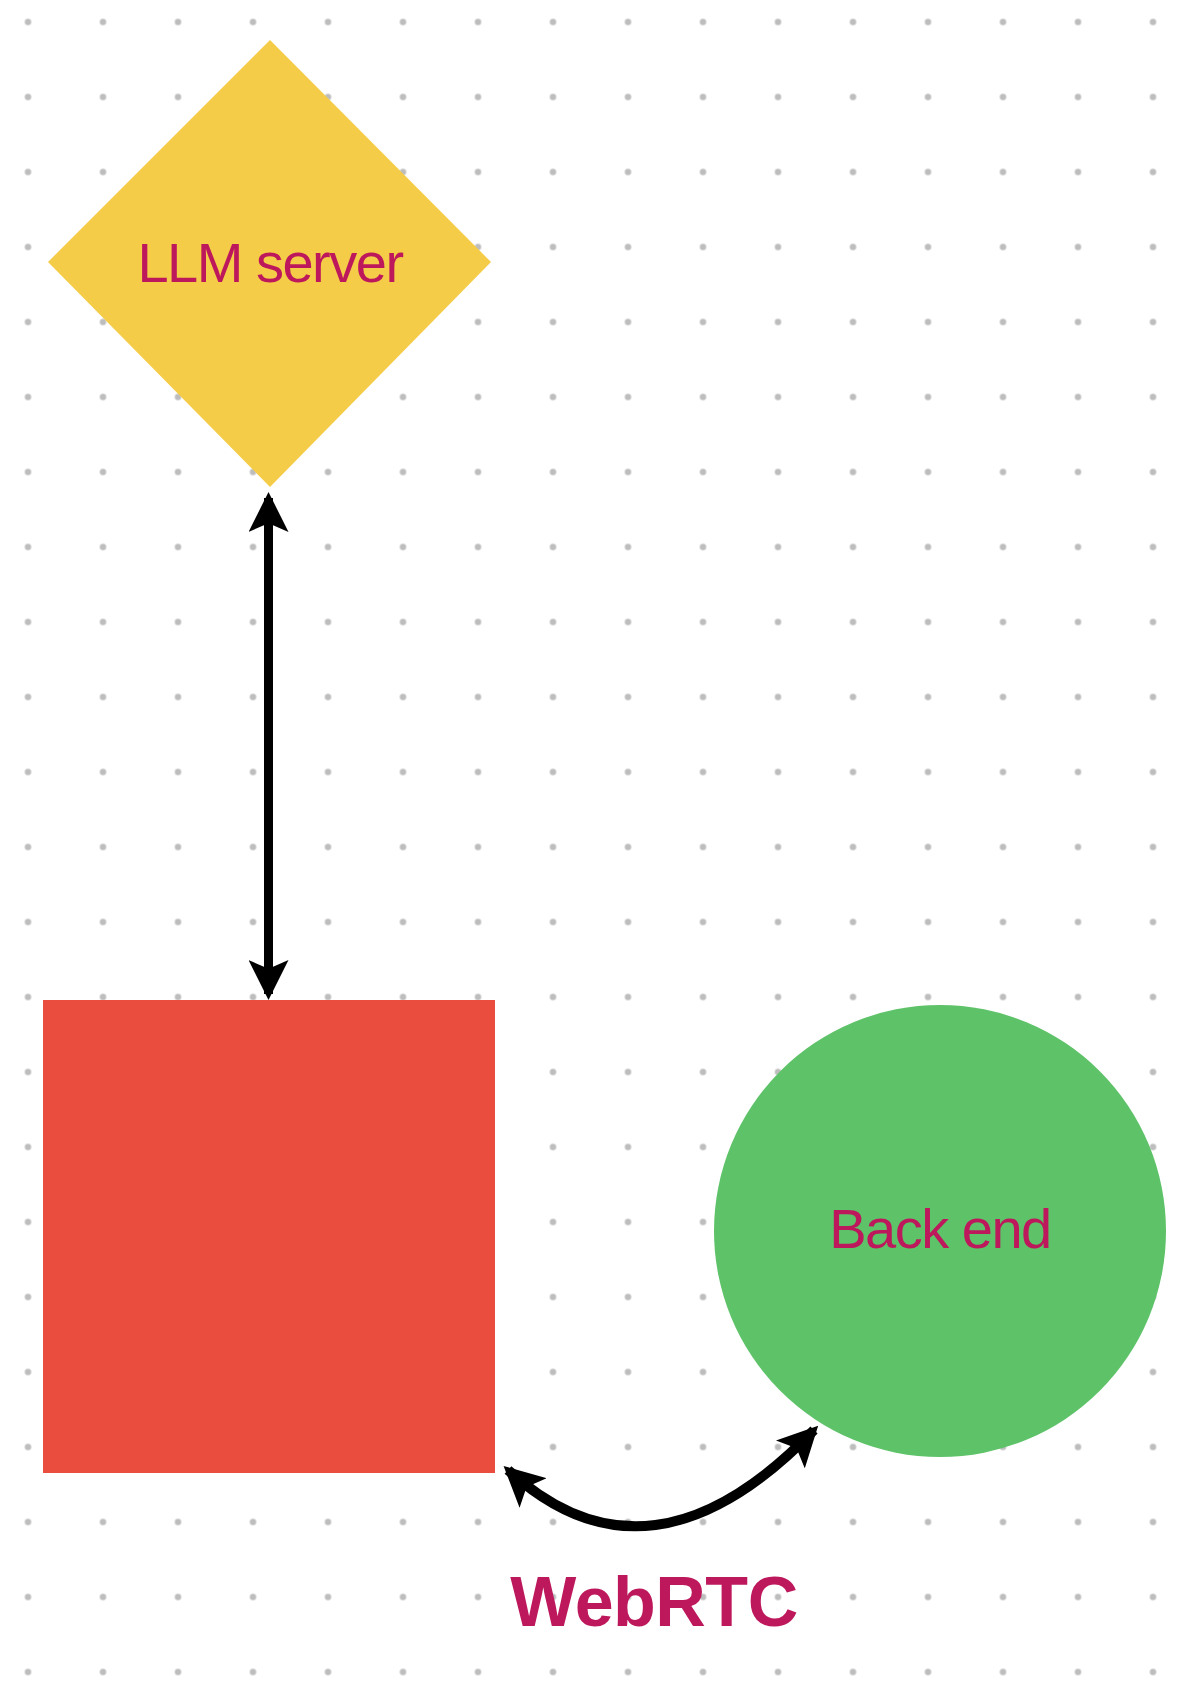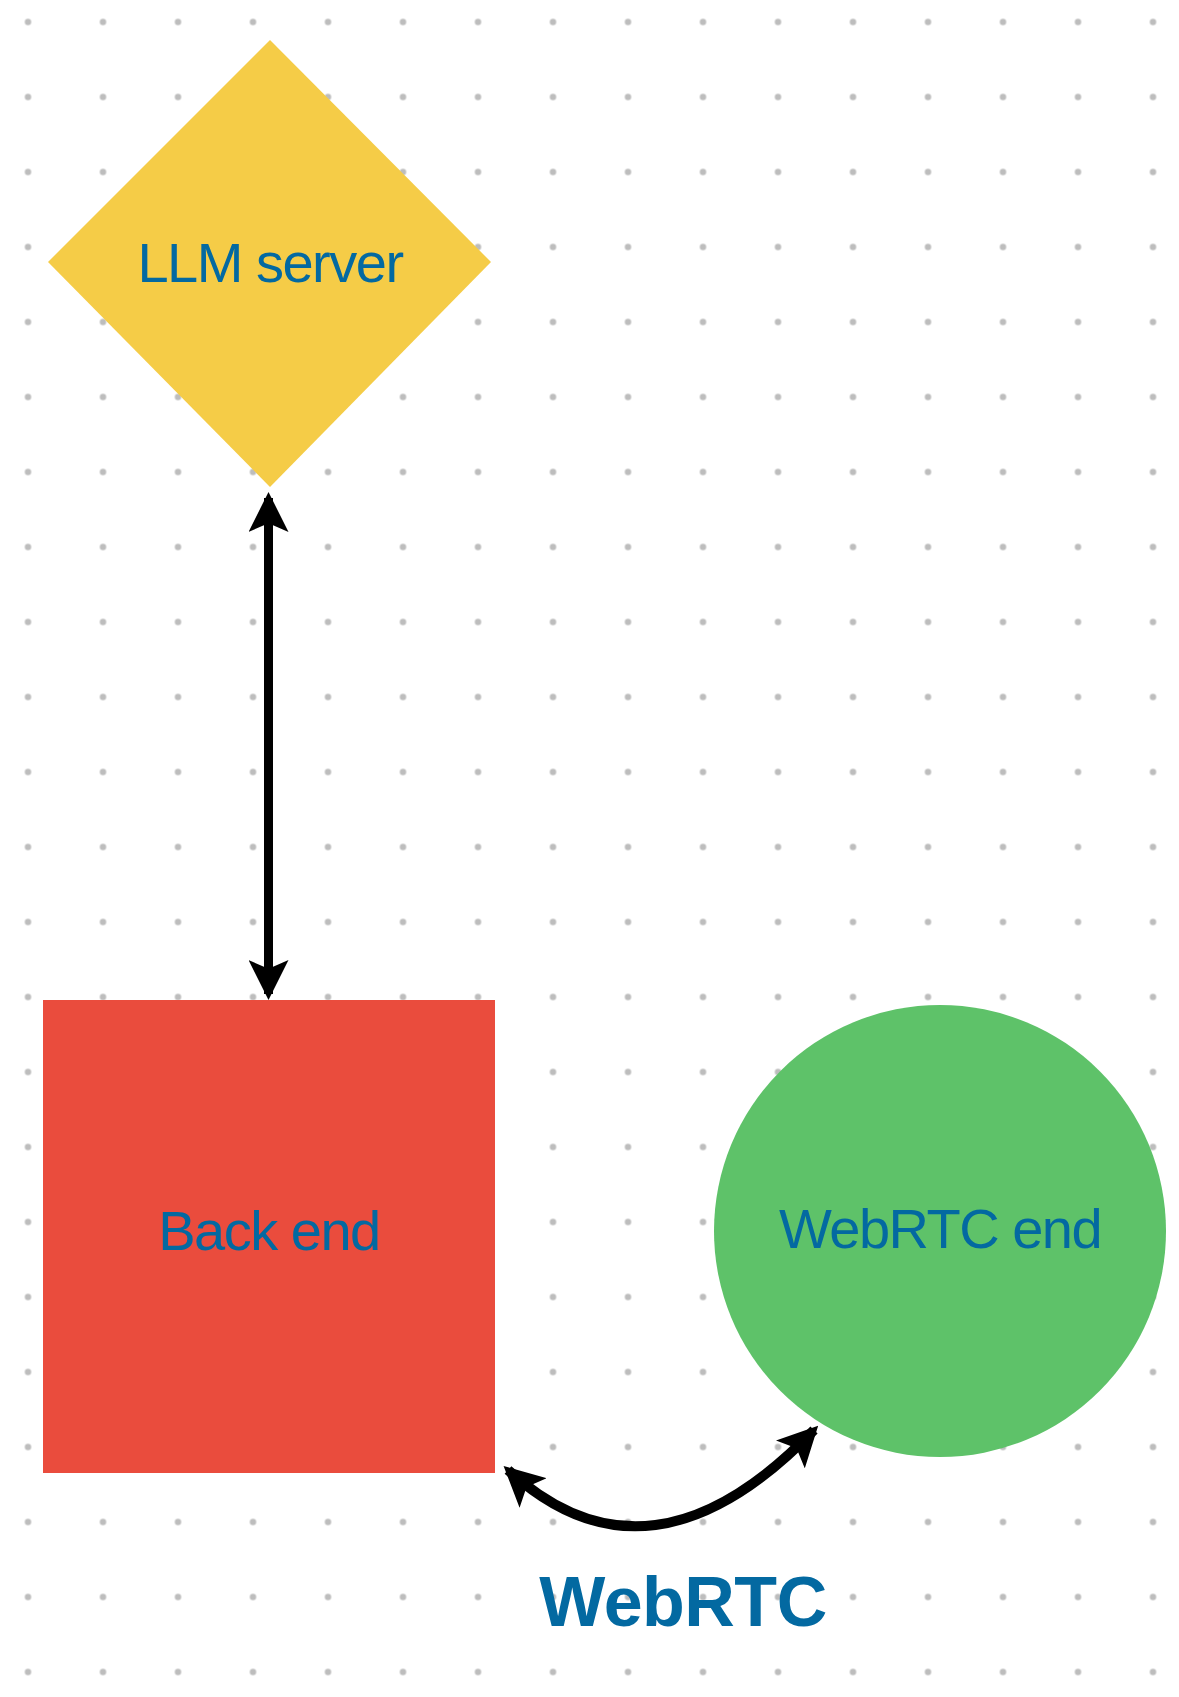--- a/index.html
+++ b/index.html
@@ -16,21 +16,21 @@
   }
   .canvas svg {
     position: absolute;
     left: 0;
     top: 0;
     display: block;
   }
   .label {
     position: absolute;
     transform: translate(-50%, -50%);
-    color: #0369a1;
+    color: #be185d;
     white-space: nowrap;
     pointer-events: none;
     line-height: 1;
   }
   .node-label {
     font-size: 56px;
     font-weight: 400;
     letter-spacing: -1.5px;
   }
   .edge-label {
@@ -64,20 +64,19 @@
 
     <circle cx="940" cy="1231" r="226" fill="#5EC269"></circle>
 
     <line x1="268.5" y1="498" x2="268.5" y2="994" stroke-width="9" marker-start="url(#arrowhead)" marker-end="url(#arrowhead)" stroke="#000000"></line>
 
     <path d="M 508 1470 Q 650 1600 814 1430" fill="none" stroke-width="10" marker-start="url(#arrowhead)" marker-end="url(#arrowhead)" stroke="#000000"></path>
   </svg>
 
   <div class="label node-label" style="left:270px; top:263px;">LLM server</div>
 
-  <div class="label node-label" style="left:269px; top:1231px;">Back end</div>
 
-  <div class="label node-label" style="left:940px; top:1229px;">WebRTC end</div>
+  <div class="label node-label" style="left:940px; top:1229px;">Back end</div>
 
 
-  <div class="label edge-label" style="left:654px; top:1602px;margin-left:29px;">WebRTC</div>
+  <div class="label edge-label" style="left:654px; top:1602px;">WebRTC</div>
 
 </div>
 
 </body></html>

